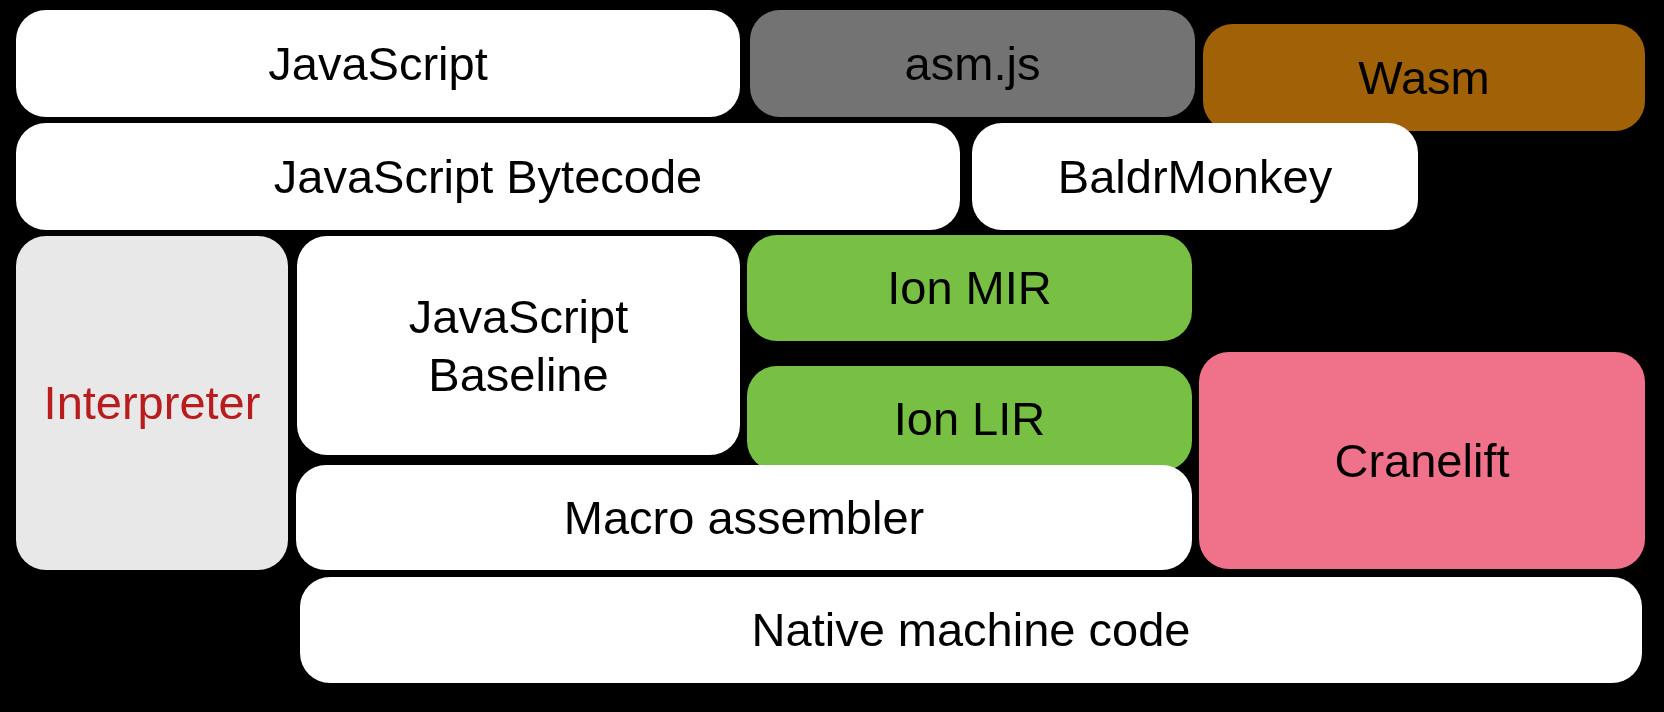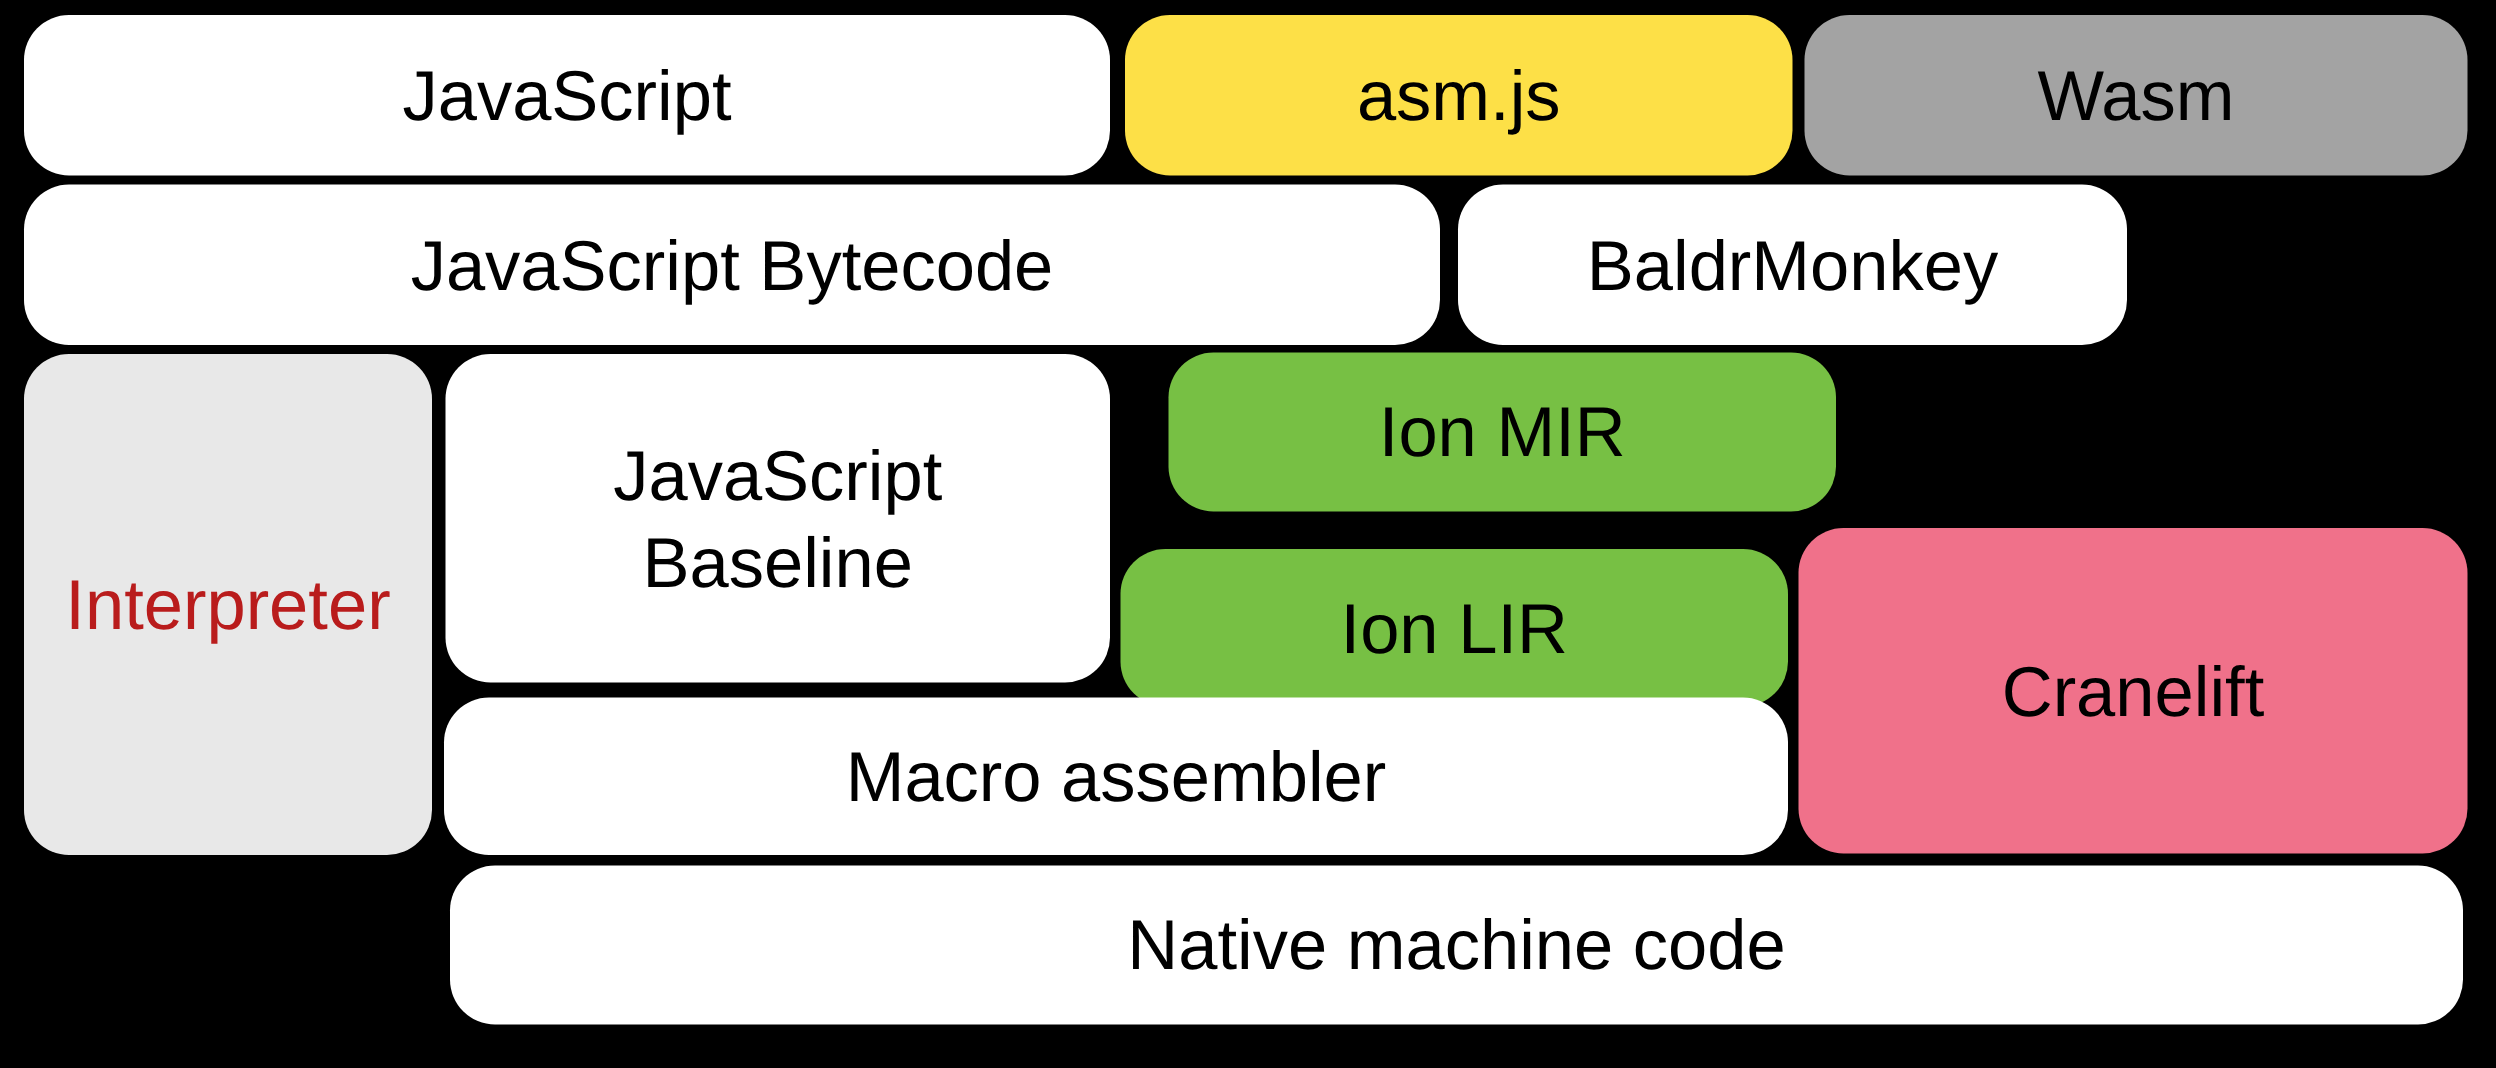--- a/index.html
+++ b/index.html
@@ -30,40 +30,40 @@
     box-sizing: border-box;
   }
   
   .box-javascript          { left: 16px;   top: 10px;  width: 724px;  height: 107px; }
   .box-asmjs               { left: 750px;  top: 10px;  width: 445px;  height: 107px; }
   .box-wasm                { left: 1203px; top: 10px;  width: 442px;  height: 107px; }
   .box-javascript-bytecode { left: 16px;   top: 123px; width: 944px;  height: 107px; }
   .box-baldrmonkey         { left: 972px;  top: 123px; width: 446px;  height: 107px; }
   .box-interpreter         { left: 16px;   top: 236px; width: 272px;  height: 334px; }
   .box-javascript-baseline { left: 297px;  top: 236px; width: 443px;  height: 219px; }
-  .box-ion-mir             { left: 747px;  top: 235px; width: 445px;  height: 106px; margin-left: 32px; }
+  .box-ion-mir             { left: 747px;  top: 235px; width: 445px;  height: 106px; }
   .box-ion-lir             { left: 747px;  top: 350px; width: 445px;  height: 105px; }
   .box-cranelift           { left: 1199px; top: 352px; width: 446px;  height: 217px; }
   .box-macro-assembler     { left: 296px;  top: 465px; width: 896px;  height: 105px; }
   .box-native-machine-code { left: 300px;  top: 577px; width: 1342px; height: 106px; }
 </style>
 </head>
 <body style="background-color: rgb(0, 0, 0);">
 
 <div class="stage">
 
   <div class="box box-javascript" style="background-color: rgb(255, 255, 255); color: rgb(0, 0, 0);">
     <span>JavaScript</span>
   </div>
 
-  <div class="box box-asmjs" style="background-color: #fde047; color: rgb(0, 0, 0);">
+  <div class="box box-asmjs" style="background-color: #737373; color: rgb(0, 0, 0);">
     <span>asm.js</span>
   </div>
 
-  <div class="box box-wasm" style="background-color: #a3a3a3; color: rgb(0, 0, 0);">
+  <div class="box box-wasm" style="background-color: #a16207; color: rgb(0, 0, 0); margin-top: 14px;">
     <span>Wasm</span>
   </div>
 
   <div class="box box-javascript-bytecode" style="background-color: rgb(255, 255, 255); color: rgb(0, 0, 0);">
     <span>JavaScript Bytecode</span>
   </div>
 
   <div class="box box-baldrmonkey" style="background-color: rgb(255, 255, 255); color: rgb(0, 0, 0);">
     <span>BaldrMonkey</span>
   </div>

